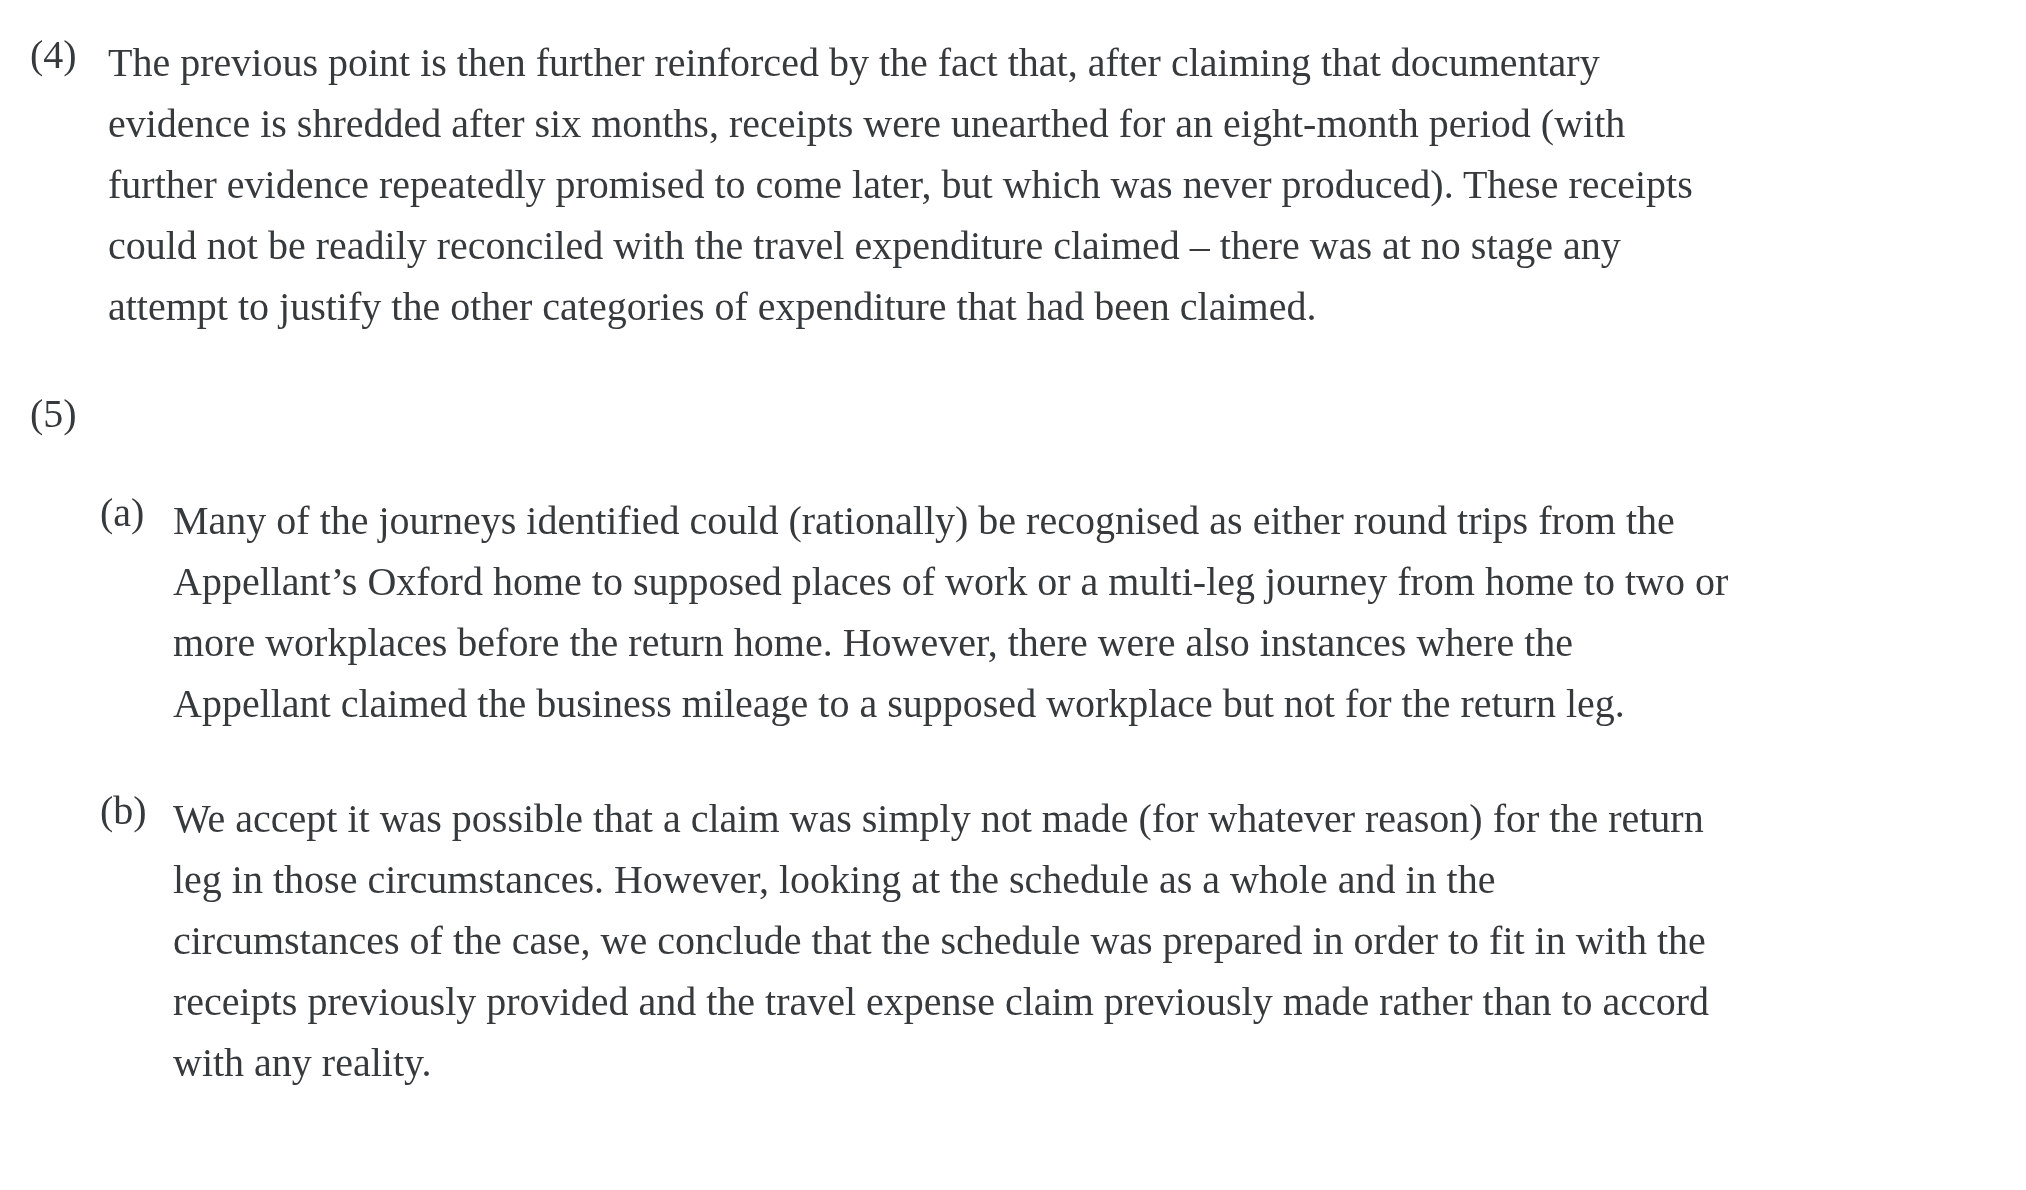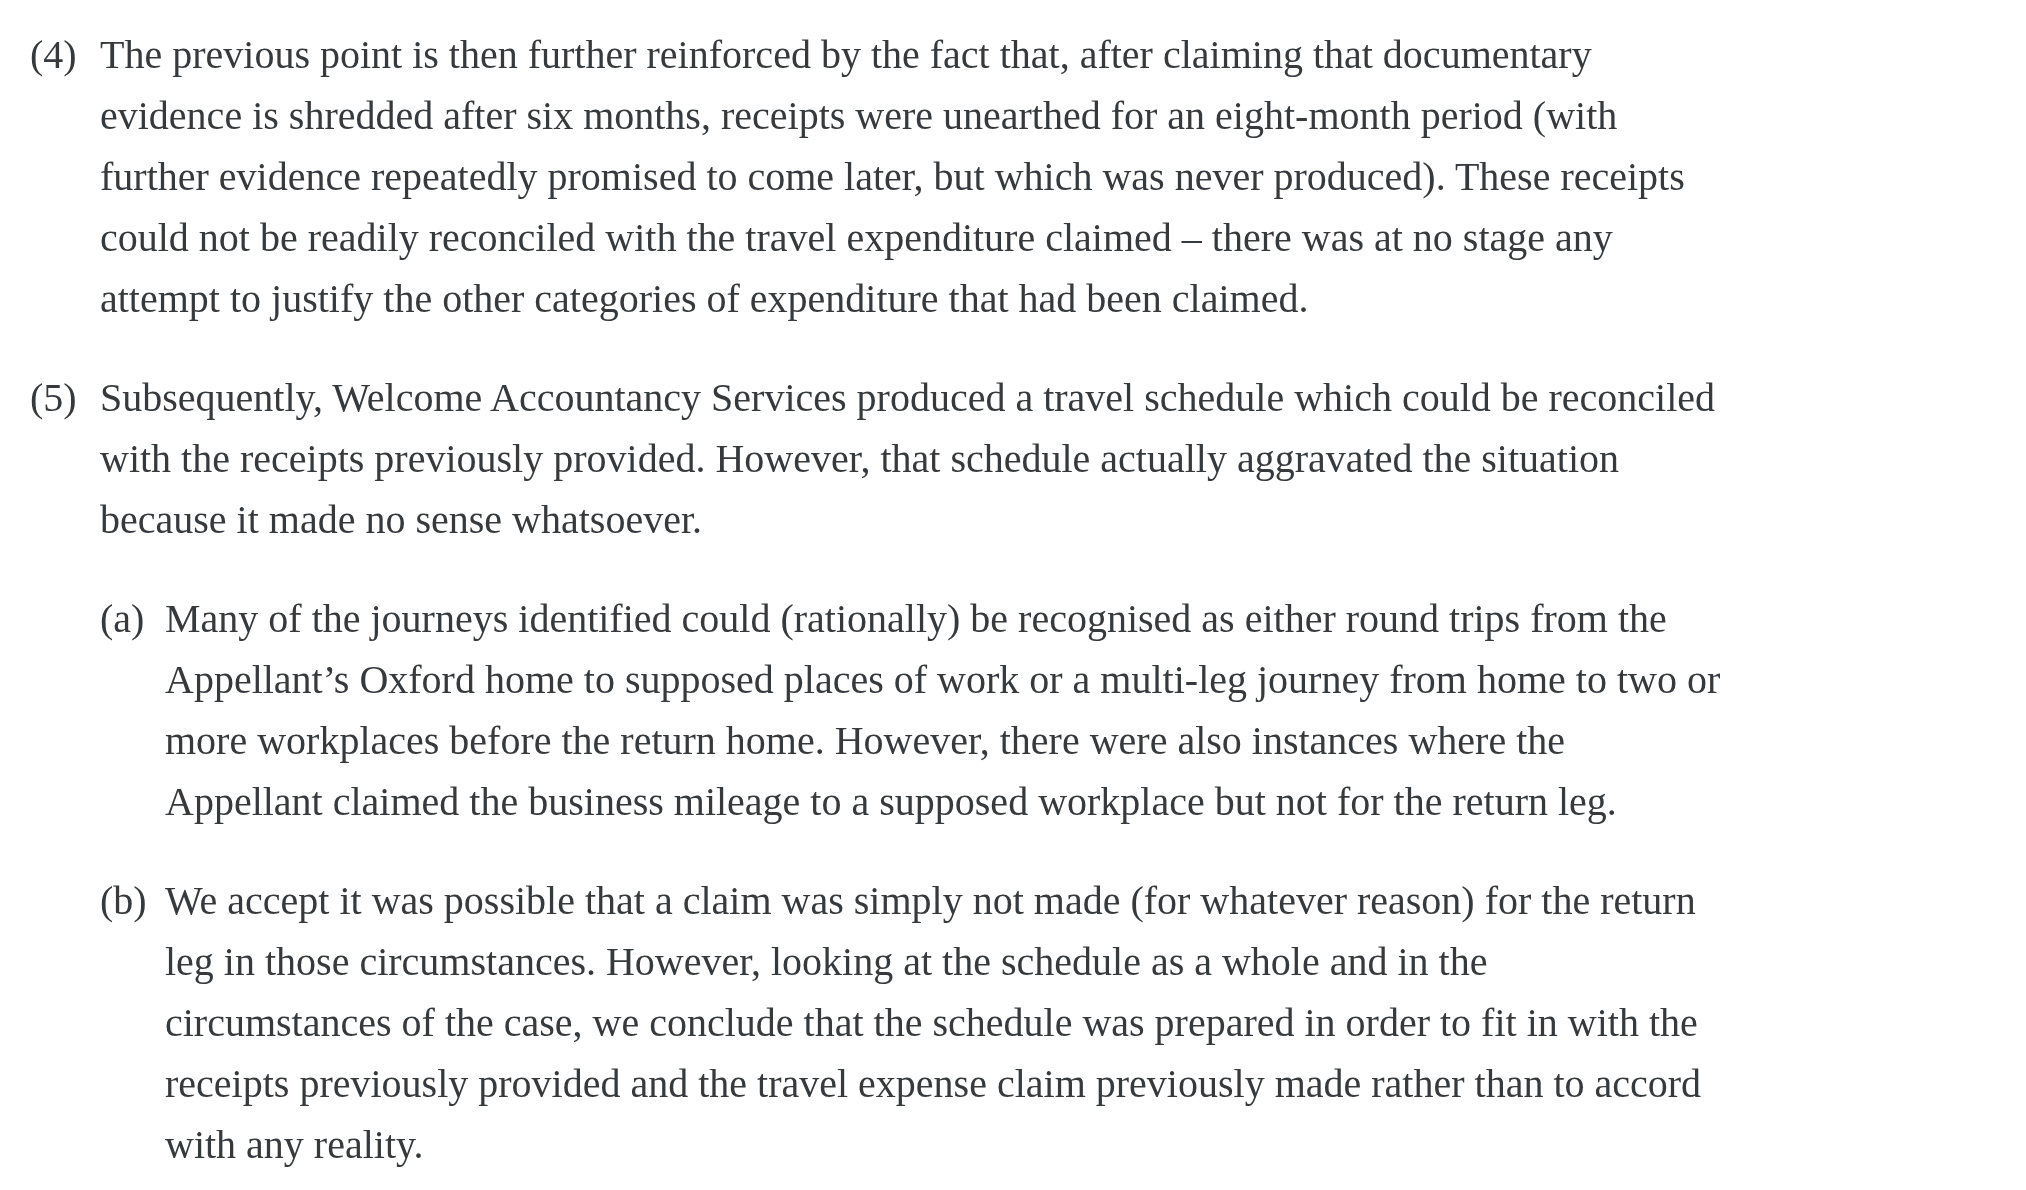--- a/index.html
+++ b/index.html
@@ -32,43 +32,40 @@
   .marker {
     flex: 0 0 70px;
   }
   .item.sub {
     margin-left: 70px;
   }
   .item.sub .marker {
     flex: 0 0 65px;
   }
   .text {
-    margin: 0;
+    margin: 8px;
     white-space: pre-line;
   }
 </style>
 </head>
 <body>
 
 <main class="doc">
 
   <div class="item">
     <span class="marker">(4)</span>
     <p class="text">The previous point is then further reinforced by the fact that, after claiming that documentary
 evidence is shredded after six months, receipts were unearthed for an eight-month period (with
 further evidence repeatedly promised to come later, but which was never produced). These receipts
 could not be readily reconciled with the travel expenditure claimed – there was at no stage any
 attempt to justify the other categories of expenditure that had been claimed.</p>
   </div>
 
   <div class="item">
     <span class="marker">(5)</span>
-    <p class="text">Subsequently, Welcome Accountancy Services produced a travel schedule which could be reconciled
-with the receipts previously provided. However, that schedule actually aggravated the situation
-because it made no sense whatsoever.</p>
   </div>
 
   <div class="item sub">
     <span class="marker">(a)</span>
     <p class="text">Many of the journeys identified could (rationally) be recognised as either round trips from the
 Appellant’s Oxford home to supposed places of work or a multi-leg journey from home to two or
 more workplaces before the return home. However, there were also instances where the
 Appellant claimed the business mileage to a supposed workplace but not for the return leg.</p>
   </div>
 

